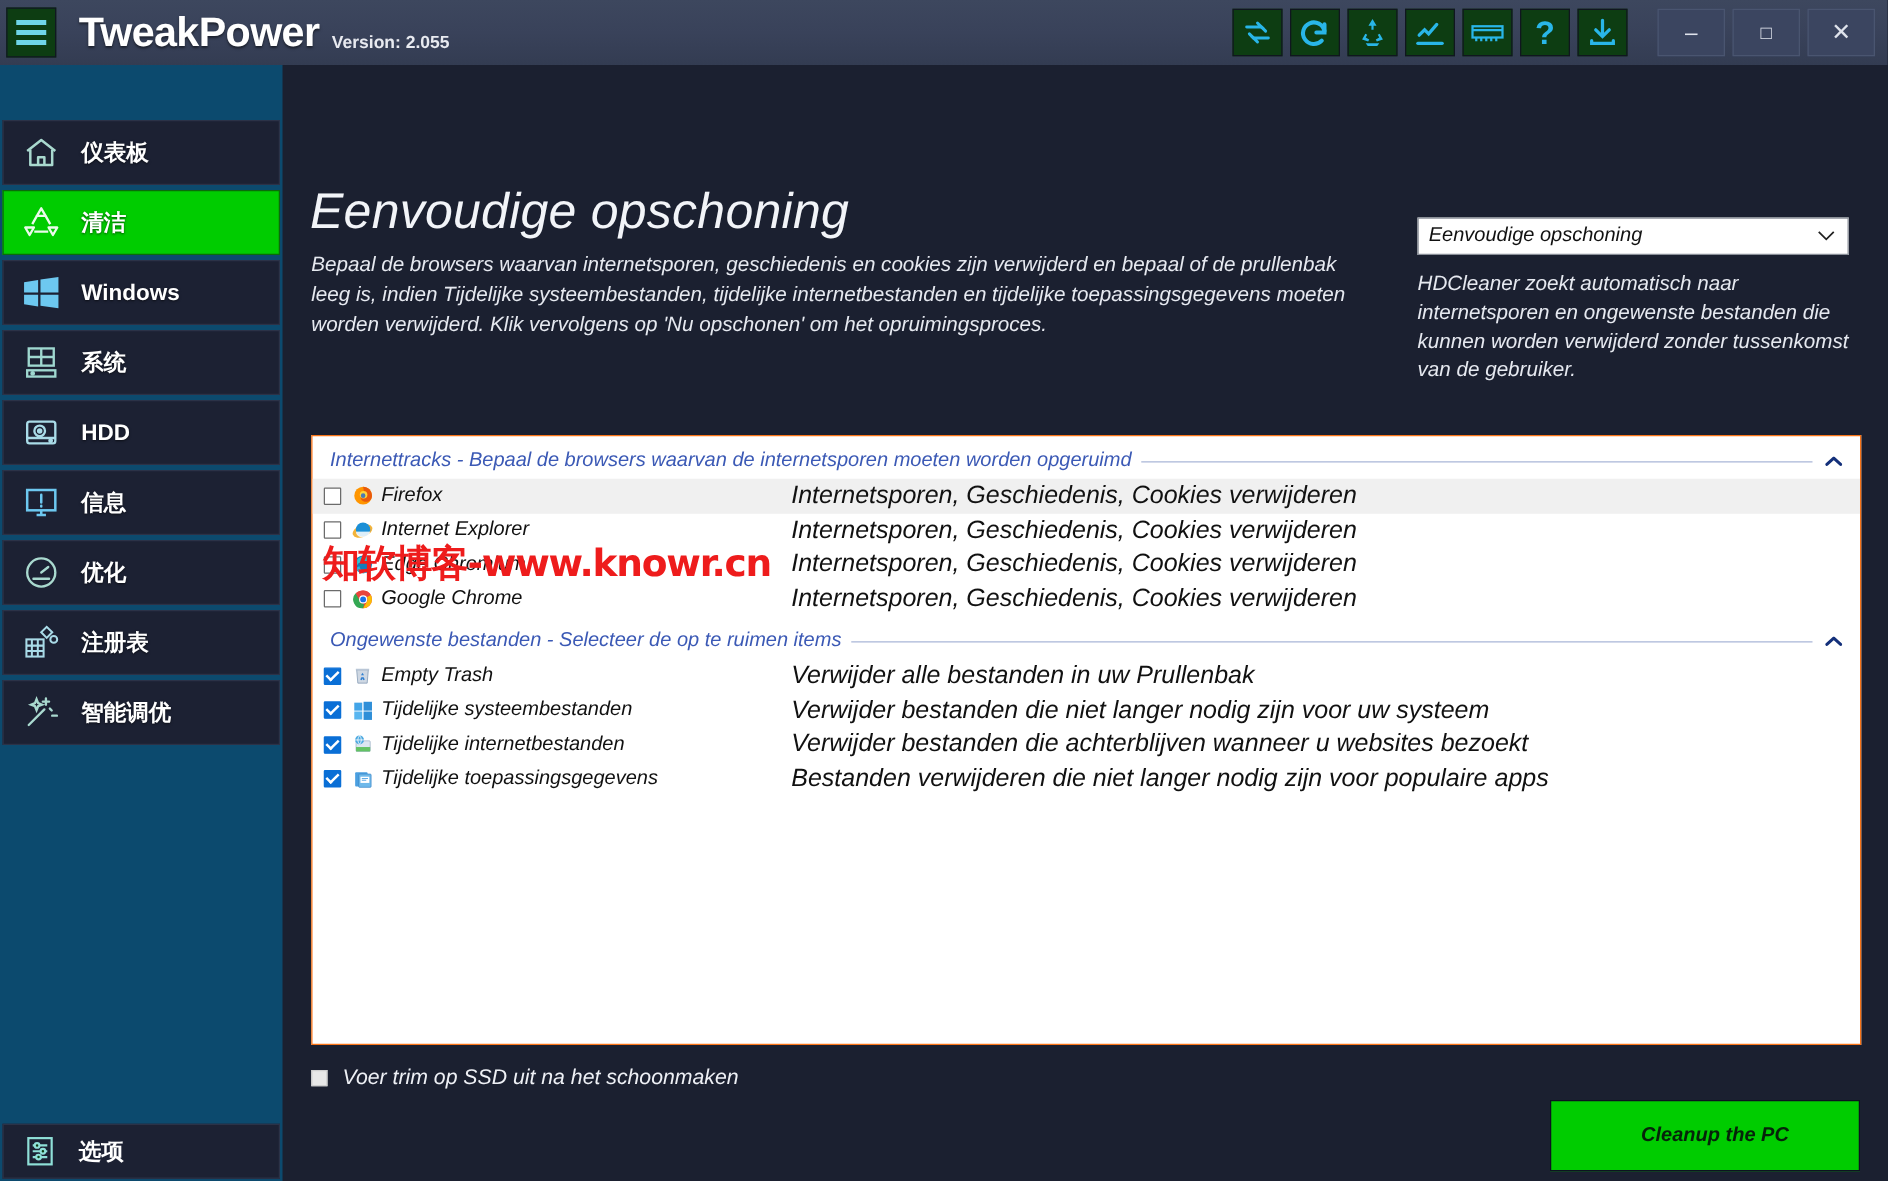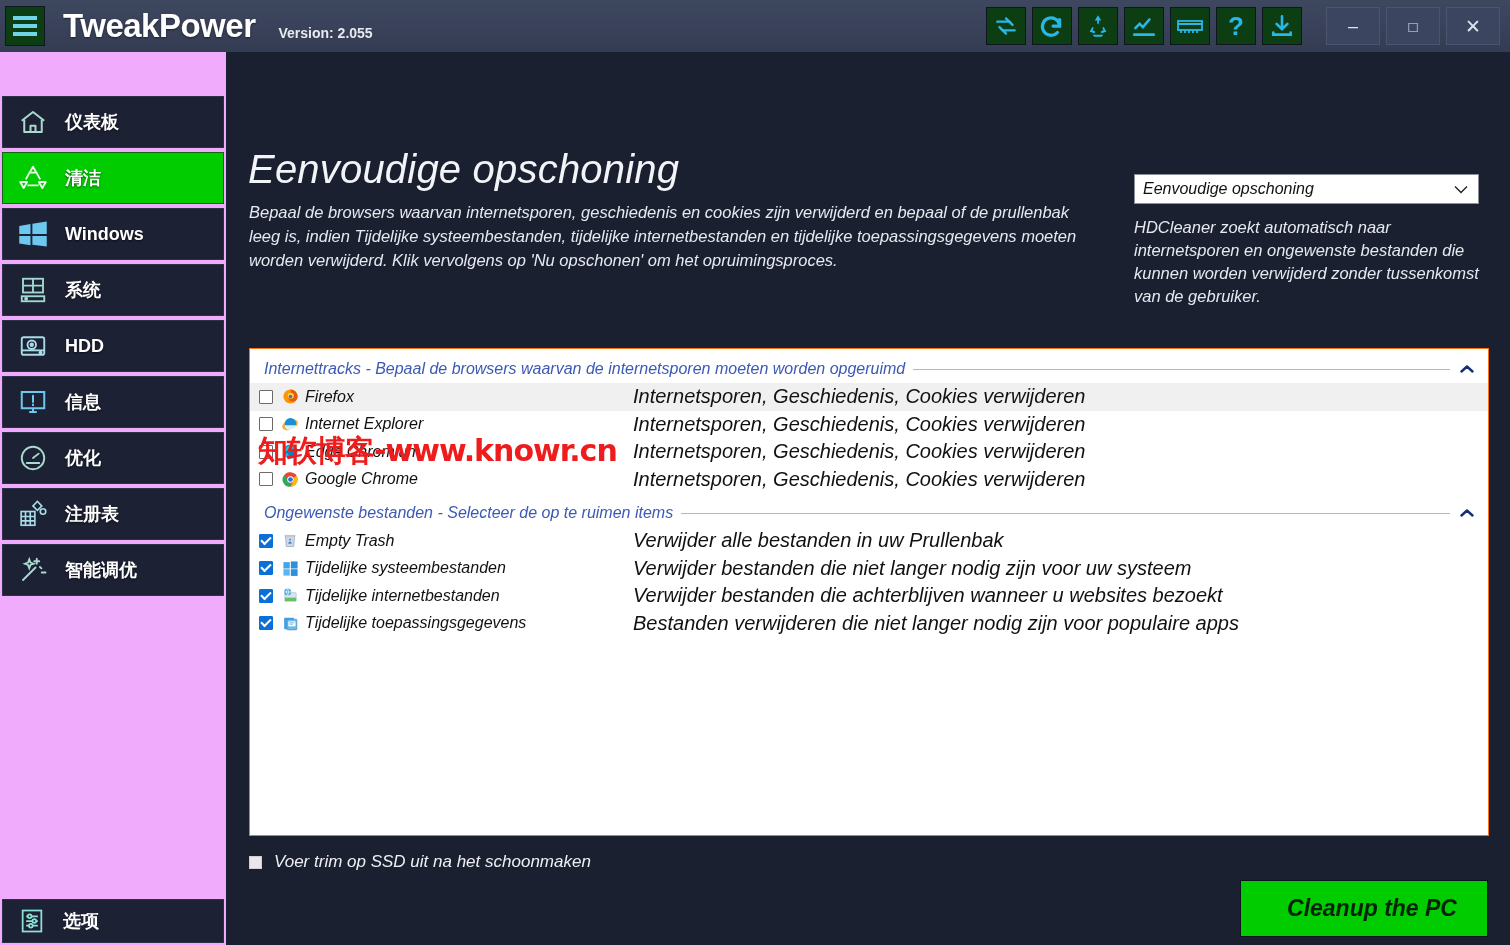--- a/index.html
+++ b/index.html
@@ -21,39 +21,39 @@
     background: #0d3d12; border: 1px solid #111722;
     display: flex; flex-direction: column; align-items: center; justify-content: center; gap: 4px;
     cursor: pointer;
   }
   #menu-btn span { display:block; width: 24px; height: 4px; background: #6fd5e8; }
   #app-title {
     margin-left: 18px; font-size: 33px; font-weight: bold; color: #ffffff;
     letter-spacing: -0.5px; text-shadow: 0 1px 2px rgba(0,0,0,.5);
   }
   #app-version {
-    margin-left: 23px; margin-top: 13px; font-size: 14px; font-weight: bold; color: #e8eaf0;
+    margin-left: 10px; margin-top: 13px; font-size: 14px; font-weight: bold; color: #e8eaf0;
   }
   #tb-icons { margin-left: auto; display: flex; align-items: center; gap: 6px; }
   .tb-icon {
     width: 40px; height: 38px; background: #0d3d12; border: 1px solid #10161f;
     display: flex; align-items: center; justify-content: center; cursor: pointer;
   }
   .tb-icon svg { display:block; }
   .win-btn {
     width: 54px; height: 38px; background: #3b4considered; border: 1px solid #4a5570;
     background: #3b4560;
     display: flex; align-items: center; justify-content: center; cursor: pointer;
   }
   #win-group { display: flex; gap: 6px; margin-left: 24px; margin-right: 10px; }
 
   
   #sidebar {
     position: absolute; left: 0; top: 52px; width: 226px; height: 893px;
-    background: #f0abfc;
+    background: #0c4a6e;
   }
   .side-item {
     position: relative; height: 52px; margin: 0 2px 4px 2px;
     background: #1c2133; border: 1px solid #2b3247;
     display: flex; align-items: center; cursor: pointer;
   }
   .side-item.first { margin-top: 44px; }
   .side-item .ico {
     width: 36px; height: 36px; margin-left: 12px;
     display: flex; align-items: center; justify-content: center;
@@ -133,21 +133,21 @@
   }
   #trim-cb {
     width: 13px; height: 13px; background: #e8e8e8; border: 1px solid #cfcfcf; cursor: pointer;
   }
   #trim-label { margin-left: 12px; font-size: 17px; color: #eef0f5; }
   #cleanup-btn {
     position: absolute; left: 1014px; top: 828px; width: 248px; height: 57px;
     background: #00cc00; border: 1px solid #0d1220;
     display: flex; align-items: center; justify-content: center; cursor: pointer;
   }
-  #cleanup-btn span { font-size: 23px; font-weight: bold; color: #06230a; margin-left: 16px; }
+  #cleanup-btn span { font-size: 16px; font-weight: bold; color: #06230a; margin-left: 16px; }
 
   
   #watermark {
     position: absolute; left: 258px; top: 431px; width: 470px;
     font-size: 30px; font-weight: bold; color: #ee1c1c;
     font-family: "DejaVu Sans", sans-serif; letter-spacing: -1px;
     pointer-events: none; white-space: nowrap;
   }
 </style>
 </head>

